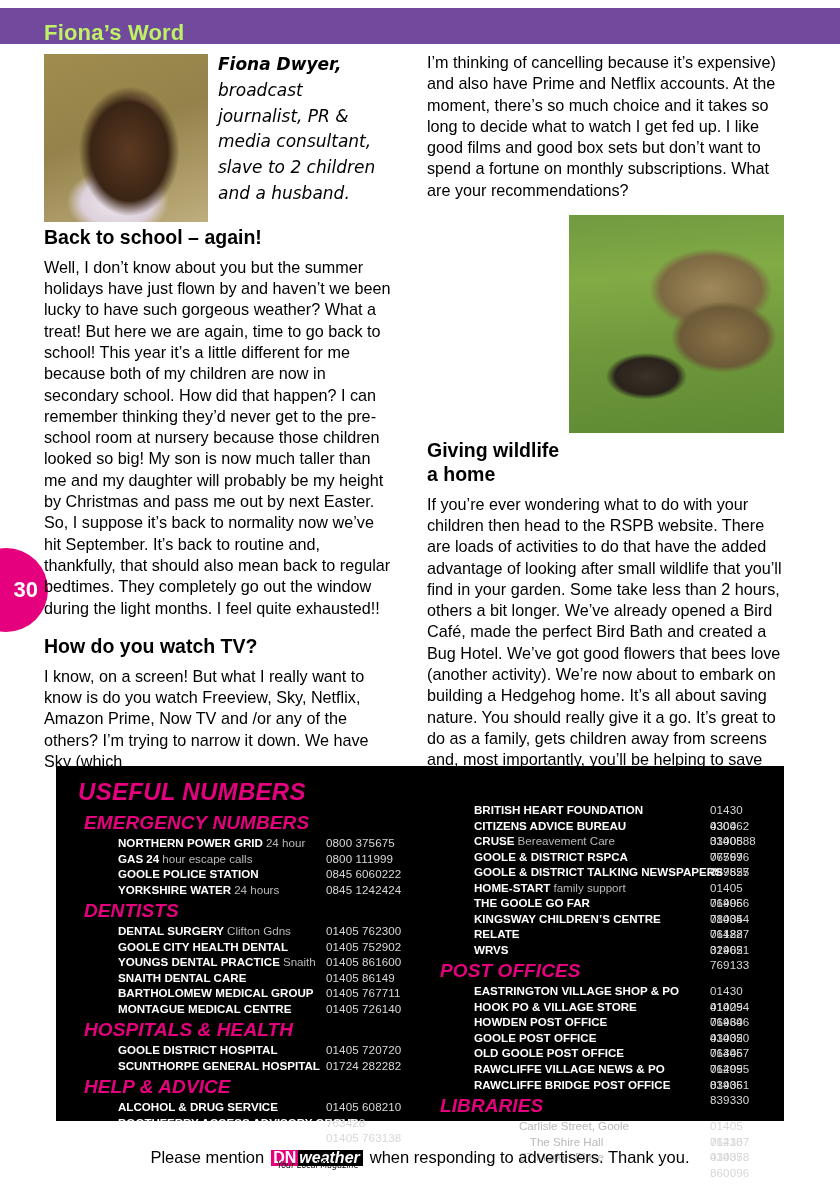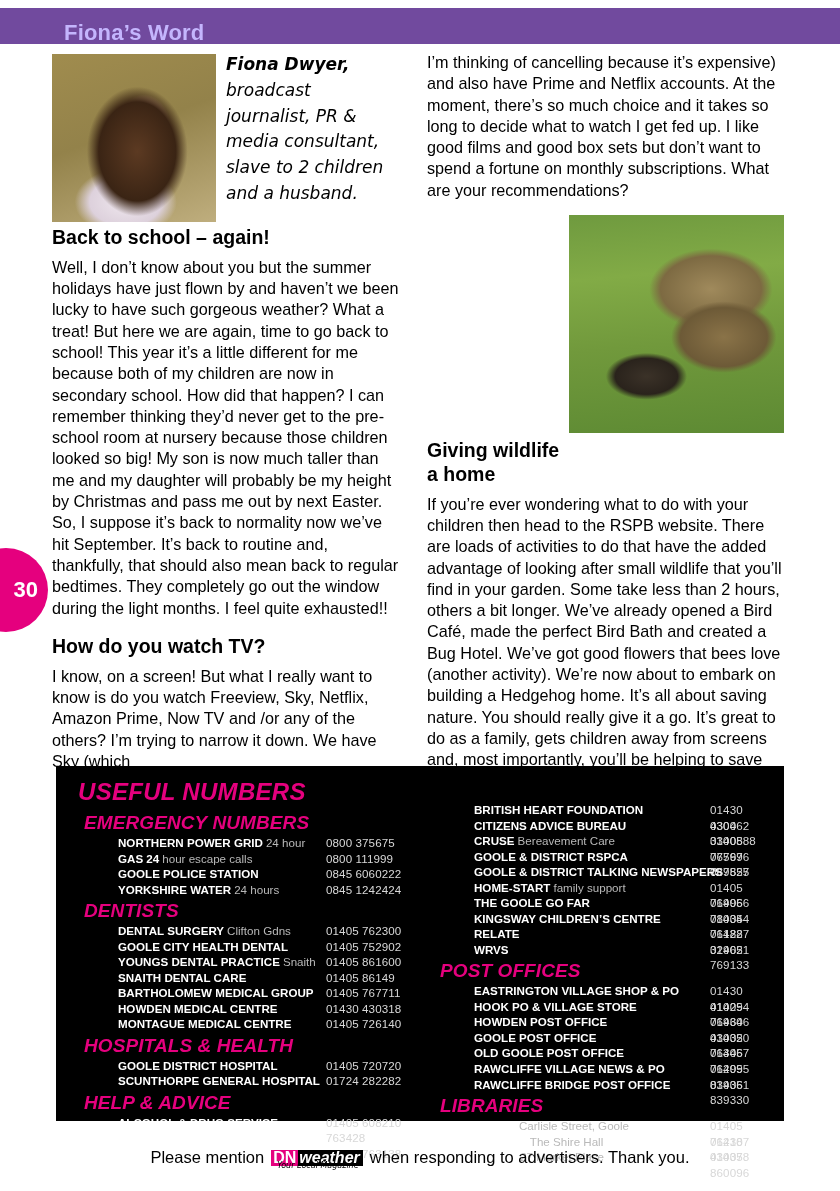--- a/index.html
+++ b/index.html
@@ -17,24 +17,24 @@
 
   
   .banner {
     position: absolute;
     left: 0; top: 8px;
     width: 840px; height: 36px;
     background: #714a9e;
   }
   .banner-title {
     position: absolute;
-    left: 64px; top: 12px;
+    left: 44px; top: 12px;
     font-size: 22px;
     font-weight: bold;
-    color: #c4b5fd;
+    color: #bef264;
     letter-spacing: 0.2px;
   }
 
   
   .page-badge {
     position: absolute;
     left: -36px; top: 548px;
     width: 84px; height: 84px;
     border-radius: 50%;
     background: #e5007e;
@@ -44,21 +44,21 @@
     right: 10px; top: 50%;
     transform: translateY(-50%);
     font-size: 22px;
     font-weight: bold;
     color: #ffffff;
   }
 
   
   .col-left {
     position: absolute;
-    left: 52px; top: 52px;
+    left: 44px; top: 52px;
     width: 348px;
   }
   .col-right {
     position: absolute;
     left: 427px; top: 52px;
     width: 357px;
   }
 
   .portrait {
     float: left;
@@ -317,24 +317,20 @@
         <span class="sub">Snaith</span>
         <span class="tel">01405 861600</span>
       </div>
       <div class="entry">
         <span class="nm">SNAITH DENTAL CARE</span>
         <span class="tel">01405 86149</span>
       </div>
       <div class="entry">
         <span class="nm">BARTHOLOMEW MEDICAL GROUP</span>
         <span class="tel">01405 767711</span>
-      </div>
-      <div class="entry">
-        <span class="nm">HOWDEN MEDICAL CENTRE</span>
-        <span class="tel">01430 430318</span>
       </div>
       <div class="entry">
         <span class="nm">MONTAGUE MEDICAL CENTRE</span>
         <span class="tel">01405 726140</span>
       </div>
       <div class="cat">HOSPITALS &amp; HEALTH</div>
       <div class="entry">
         <span class="nm">GOOLE DISTRICT HOSPITAL</span>
         <span class="tel">01405 720720</span>
       </div>

